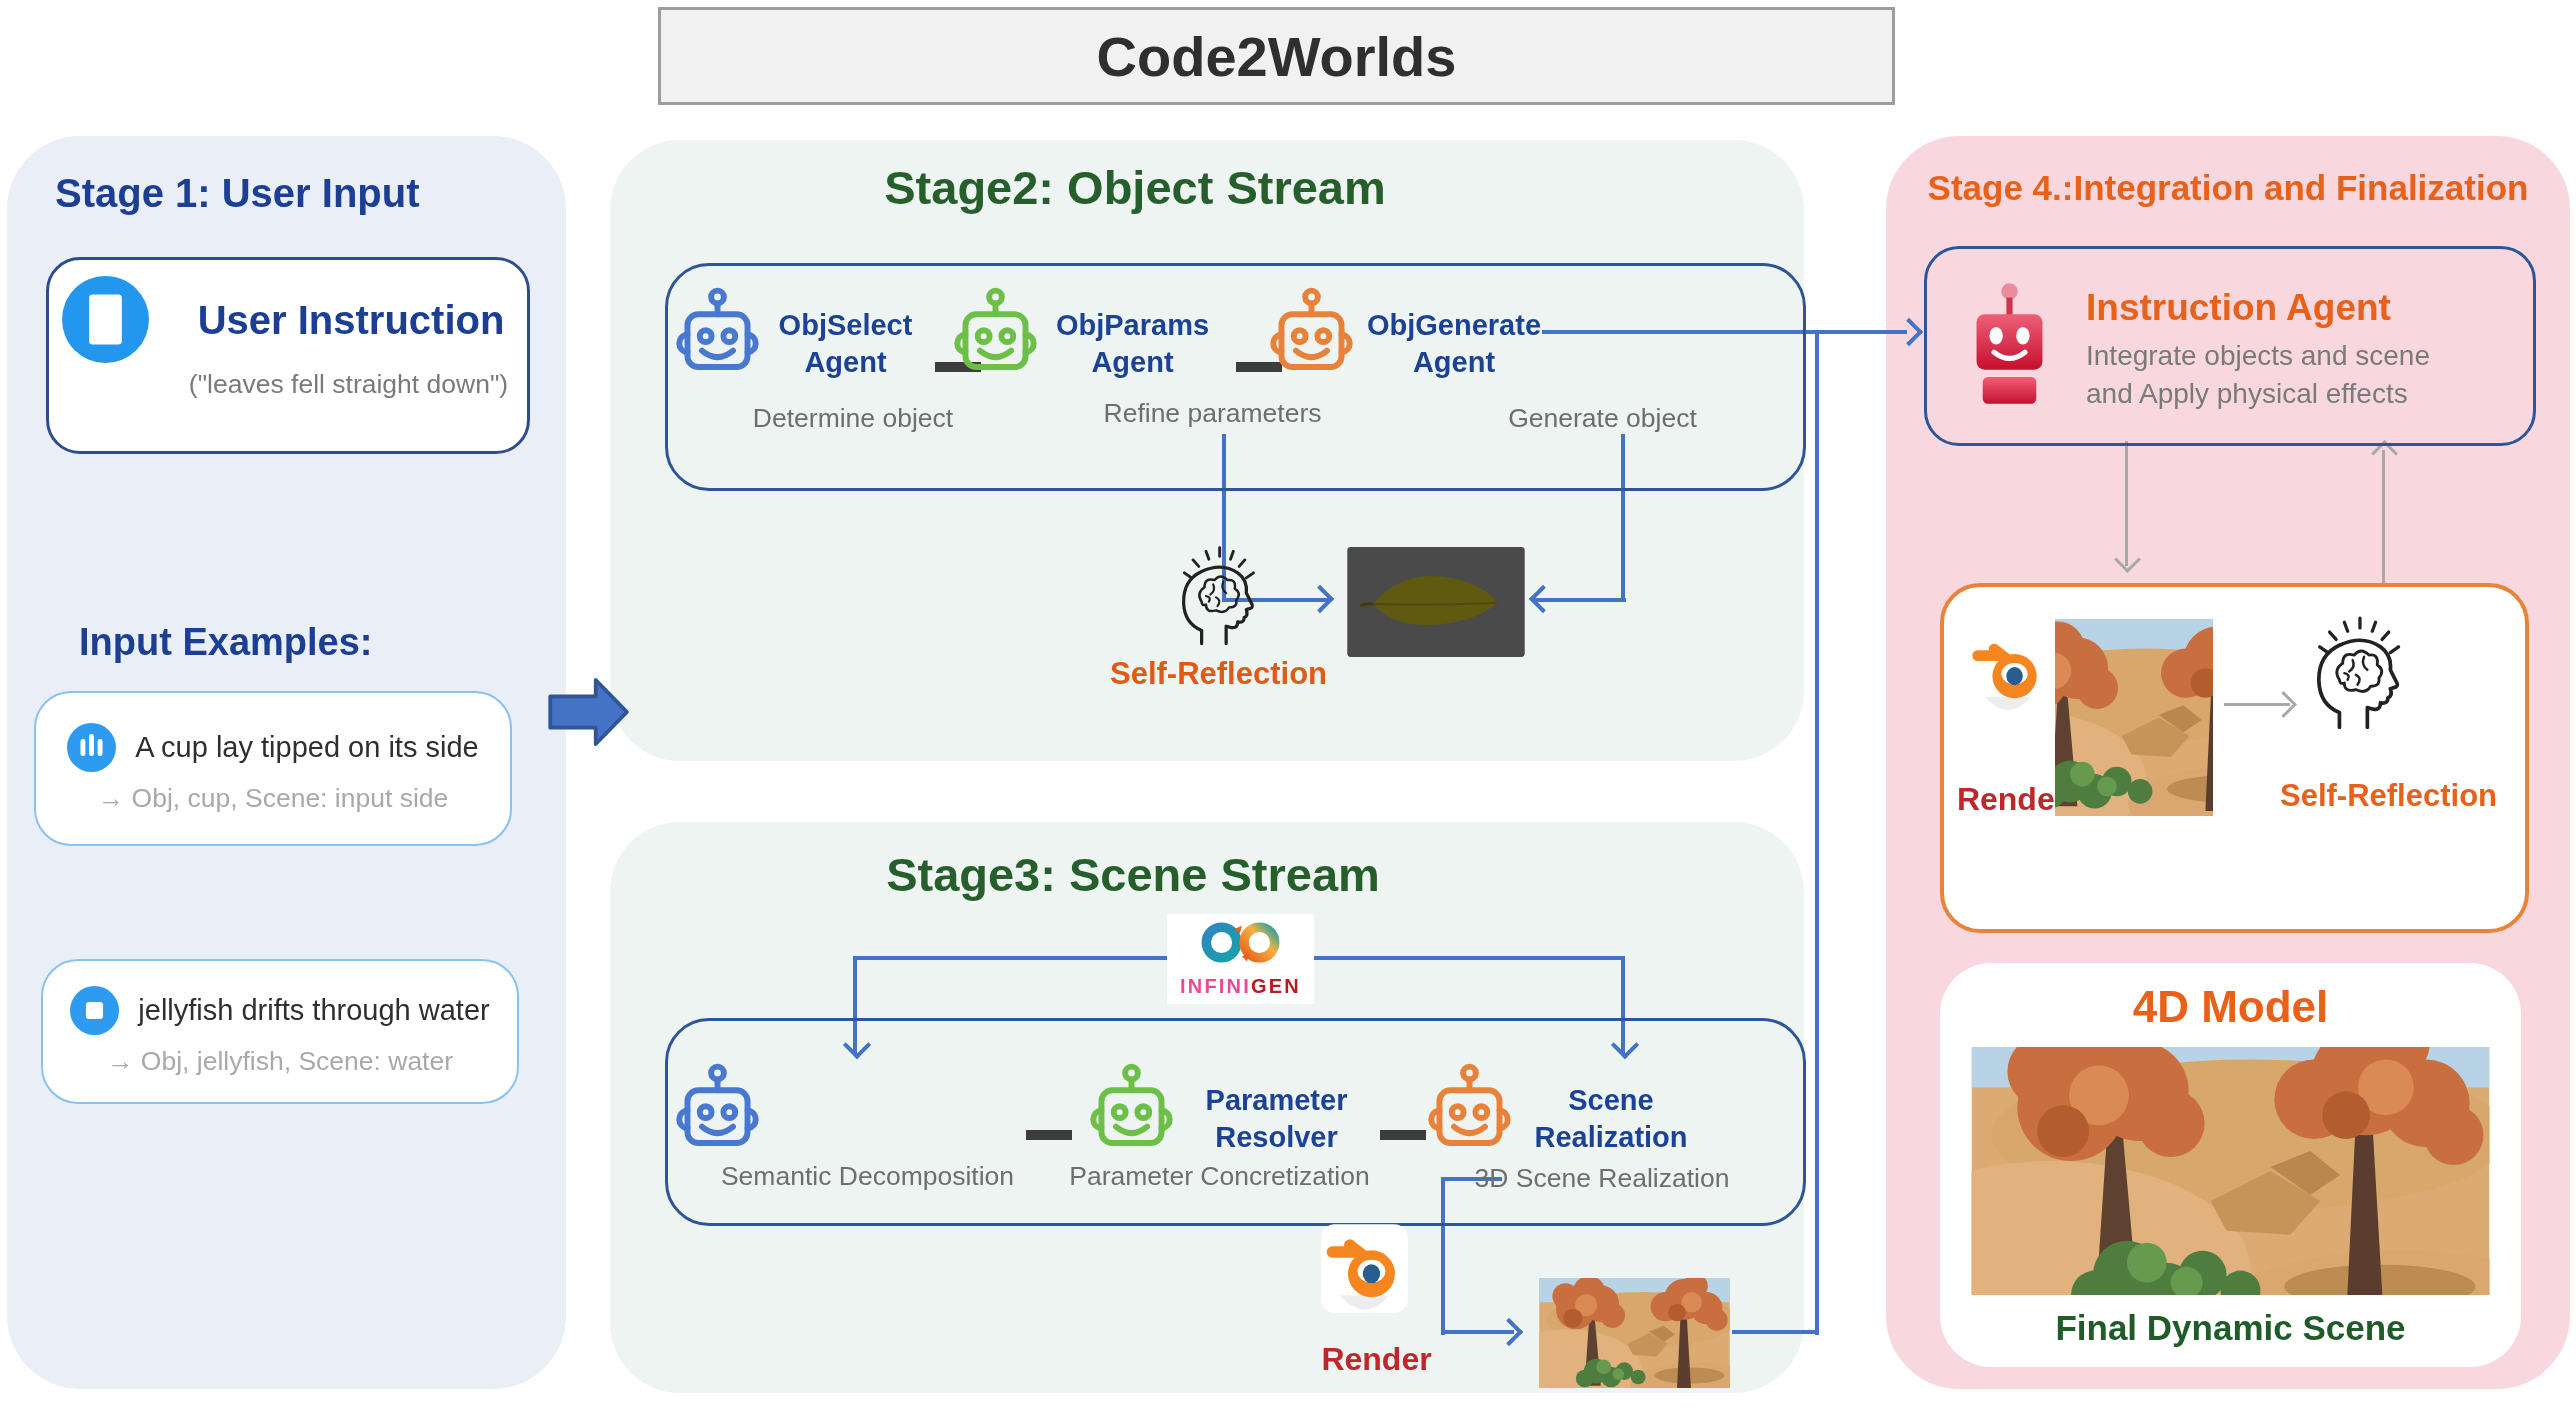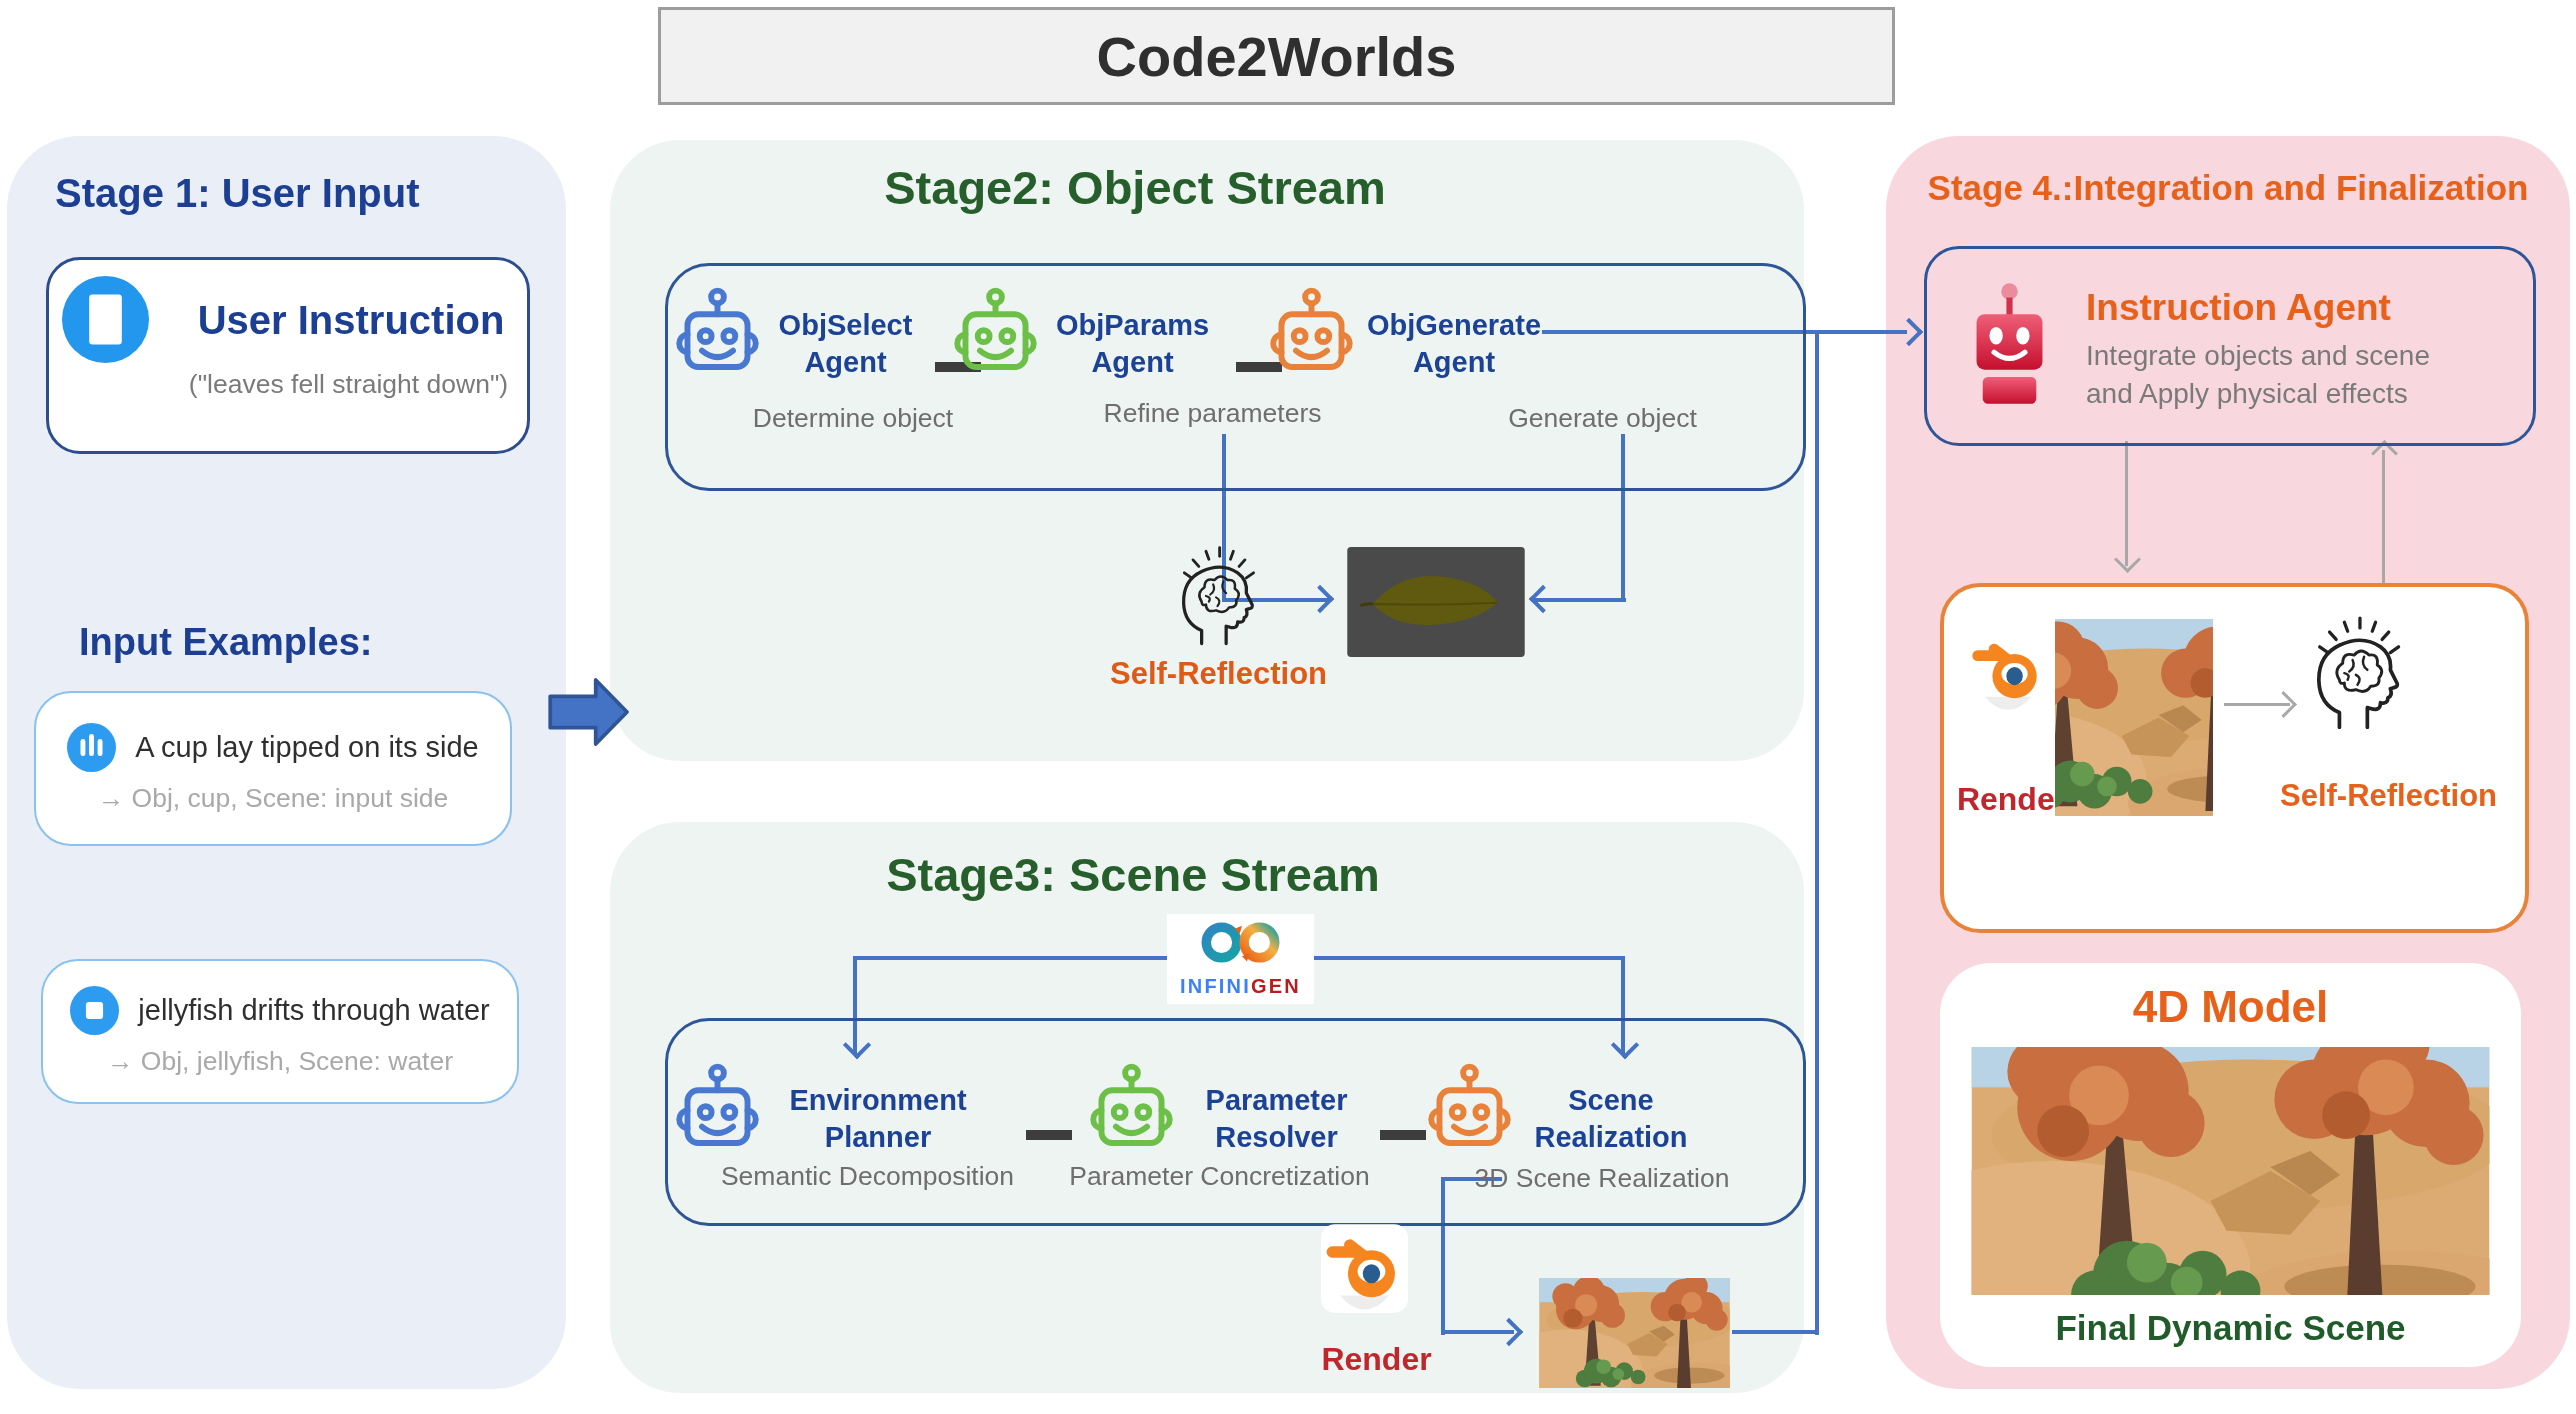--- a/index.html
+++ b/index.html
@@ -246,33 +246,29 @@
   <div class="vl" style="left:853px;top:956px;height:99px;"></div>
   <div class="ch d" style="left:847px;top:1035px;"></div>
   <div class="vl" style="left:1621px;top:956px;height:99px;"></div>
   <div class="ch d" style="left:1615px;top:1035px;"></div>
 
   <div class="abs" style="left:1167px;top:914px;width:147px;height:90px;background:#ffffff;z-index:3;display:flex;flex-direction:column;align-items:center;justify-content:space-between;padding:2.9px 0 5.9px 0;box-sizing:border-box;">
     <svg style="width:103px;height:51px;" viewBox="0 0 140 70" width="103" height="51">
         <use href="#sym-infinity"></use>
       </svg>
     <div style="font-size:20px;font-weight:700;letter-spacing:2.2px;">
-      <span style="color:#3b82f6;">INFINI</span><span style="color:#b91c1c;">GEN</span>
+      <span style="color:#ec4899;">INFINI</span><span style="color:#b91c1c;">GEN</span>
     </div>
   </div>
 
   <div class="hbox" style="left:665px;top:1018px;width:1135px;height:202px;border-radius:44px;"></div>
 
   <svg class="robot robot-blue" style="left:672px;top:1063px;" viewBox="0 0 124 124" width="91" height="91">
       <use href="#sym-robot"></use>
     </svg>
-  <div class="agent-label" style="left:764px;top:1082px;width:228px;">
-    <div>Environment</div>
-      <div>Planner</div>
-  </div>
   <div class="agent-caption" style="left:691px;top:1161px;width:353px;">Semantic Decomposition</div>
   <div class="dash" style="left:1026px;top:1130px;"></div>
 
   <svg class="robot robot-green" style="left:1086px;top:1063px;" viewBox="0 0 124 124" width="91" height="91">
       <use href="#sym-robot"></use>
     </svg>
   <div class="agent-label" style="left:1183px;top:1082px;width:187px;">
     <div>Parameter</div>
       <div>Resolver</div>
   </div>

